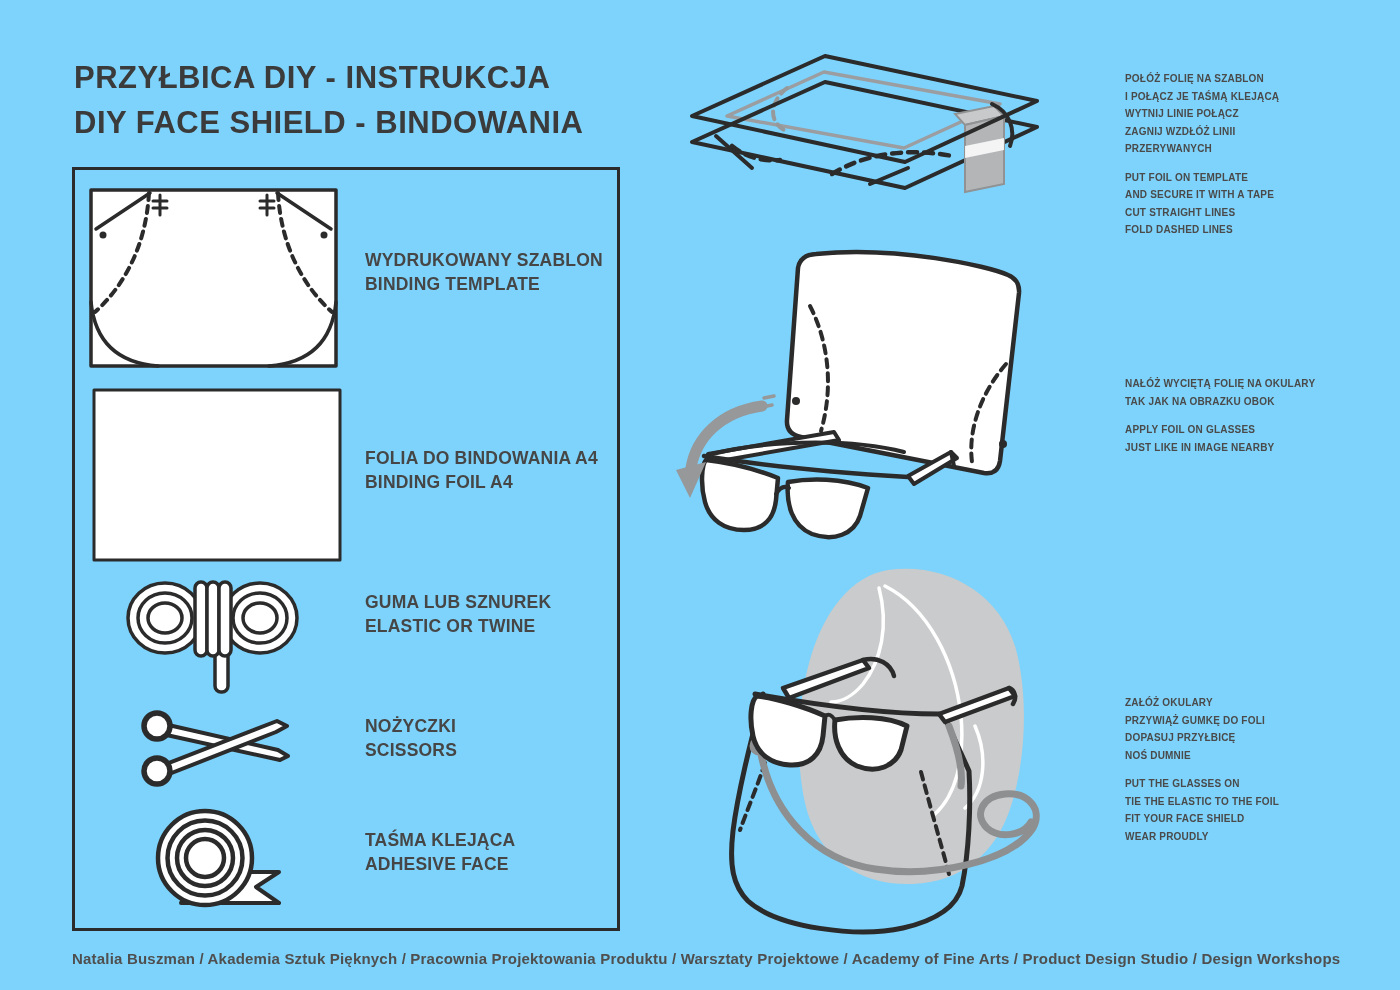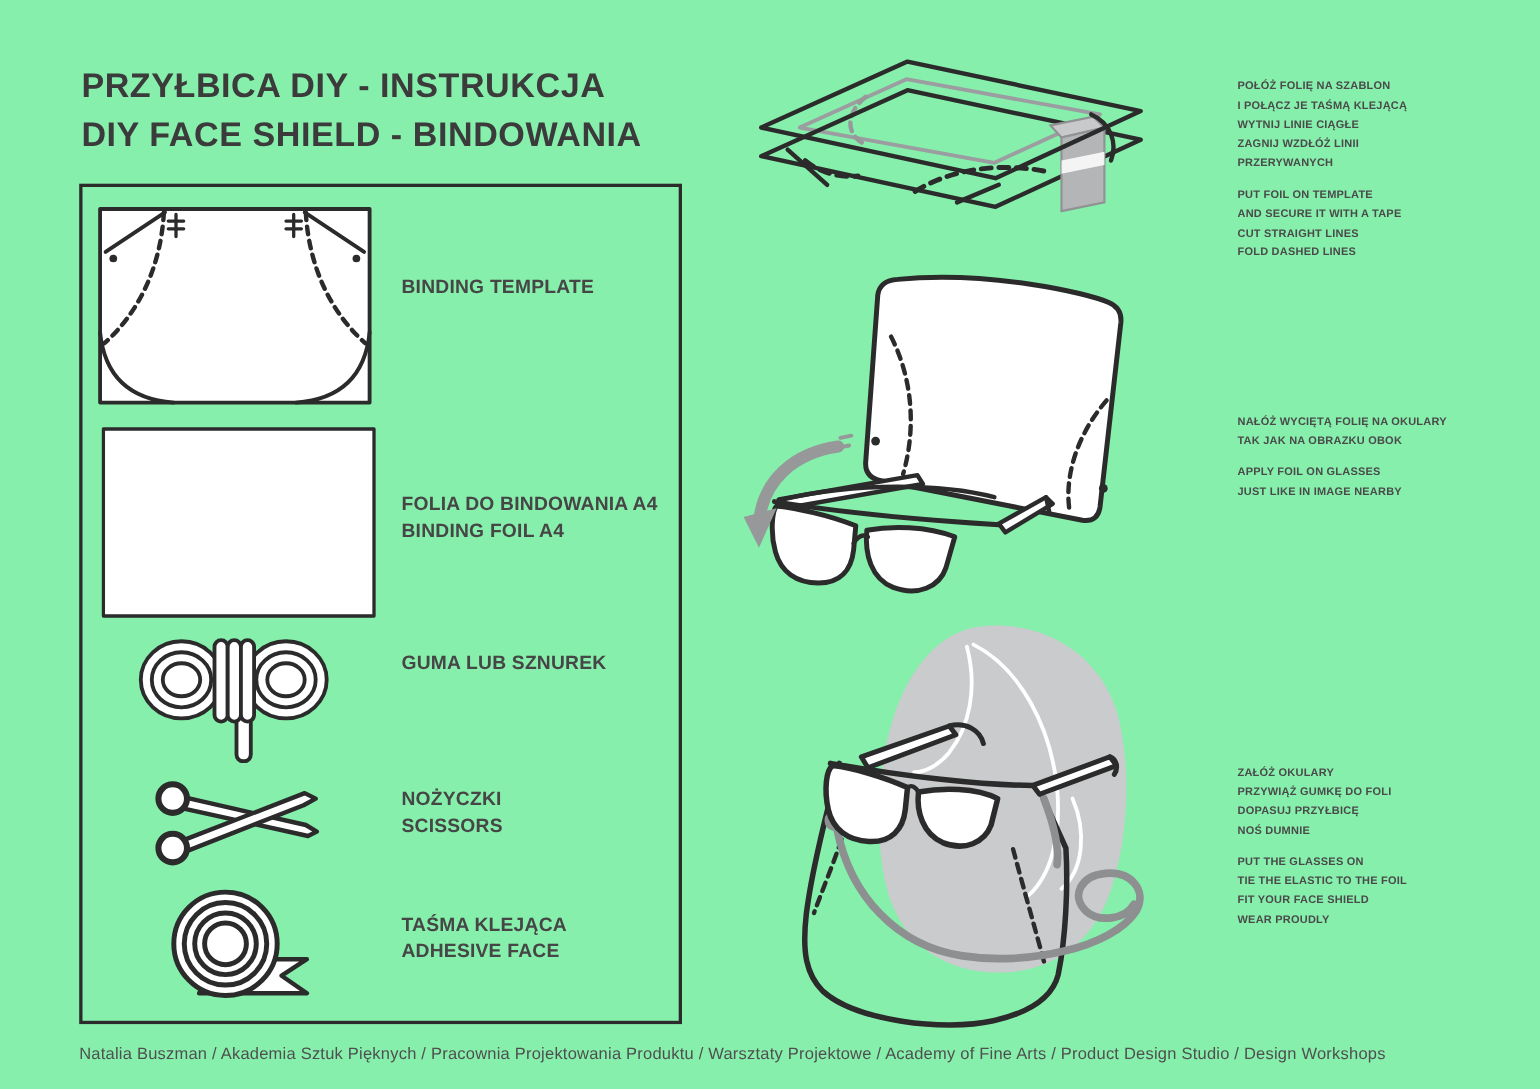--- a/index.html
+++ b/index.html
@@ -1,24 +1,24 @@
 <!DOCTYPE html>
 <html><head>
 <meta charset="utf-8">
 <style>
   html,body{margin:0;padding:0;background:#ffffff;}
-  #page{position:relative;width:1400px;height:990px;background:#86efac;overflow:hidden;
+  #page{position:relative;width:1400px;height:990px;background:#7dd3fc;overflow:hidden;
         font-family:"Liberation Sans","DejaVu Sans",sans-serif;color:#454545;}
   .abs{position:absolute;}
   .title{left:74px;top:55px;font-size:31px;font-weight:bold;color:#3b3b3b;line-height:45px;letter-spacing:.5px;}
   .matbox{left:72px;top:167px;width:542px;height:758px;border:3px solid #2b2b2b;}
   .matlabel{left:365px;width:250px;font-size:17.5px;font-weight:bold;line-height:24px;color:#464646;letter-spacing:.2px;}
   .step{left:1125px;width:265px;font-size:10px;font-weight:bold;line-height:17.5px;color:#4a4a4a;letter-spacing:.2px;}
   .step .gap{height:11px;}
-  .footer{left:72px;top:950px;width:1270px;font-size:15px;font-weight:400;color:#4f4f4f;letter-spacing:.2px;}
+  .footer{left:72px;top:950px;width:1270px;font-size:15px;font-weight:700;color:#4f4f4f;letter-spacing:.2px;}
   svg{display:block;}
   .ink{stroke:#2b2b2b;fill:none;stroke-linecap:round;stroke-linejoin:round;}
   .inkf{stroke:#2b2b2b;fill:#ffffff;stroke-linecap:round;stroke-linejoin:round;}
   .gray{stroke:#96989a;fill:none;stroke-linecap:round;stroke-linejoin:round;}
 </style>
 </head>
 <body>
 
 <div id="page">
 
@@ -73,28 +73,30 @@
 
   <svg class="abs" style="left:133px;top:806px" width="165" height="102" viewBox="0 0 165 102">
     <path d="M62,66 L146,66 L123,81 L146,97 L48,97 Z" class="inkf" stroke-width="4"></path>
     <circle cx="72" cy="52" r="47" class="inkf" stroke-width="4.5"></circle>
     <circle cx="72" cy="52" r="37.5" class="ink" stroke-width="4.5"></circle>
     <circle cx="72" cy="52" r="28" class="ink" stroke-width="4.5"></circle>
     <circle cx="72" cy="52" r="19" class="ink" stroke-width="4.5"></circle>
   </svg>
 
   <div class="abs matlabel" style="top:248px">
+    <div>WYDRUKOWANY SZABLON</div>
     <div>BINDING TEMPLATE</div>
   </div>
   <div class="abs matlabel" style="top:446px">
     <div>FOLIA DO BINDOWANIA A4</div>
     <div>BINDING FOIL A4</div>
   </div>
   <div class="abs matlabel" style="top:590px">
     <div>GUMA LUB SZNUREK</div>
+    <div>ELASTIC OR TWINE</div>
   </div>
   <div class="abs matlabel" style="top:714px">
     <div>NOŻYCZKI</div>
     <div>SCISSORS</div>
   </div>
   <div class="abs matlabel" style="top:828px">
     <div>TAŚMA KLEJĄCA</div>
     <div>ADHESIVE FACE</div>
   </div>
 
@@ -161,21 +163,21 @@
       <path d="M62,138 C130,150 200,158 246,158" class="ink" stroke-width="5"></path>
       <path d="M64,140 C58,144 56,162 60,180 C64,198 78,208 97,209 C117,210 128,198 130,180 L132,160 C110,150 82,142 64,140 Z" class="inkf" stroke-width="5"></path>
       <path d="M142,164 C140,182 146,202 164,210 C184,218 202,210 208,194 L214,170 C194,160 164,160 142,164 Z" class="inkf" stroke-width="5"></path>
       <path d="M132,160 Q137,156 142,164" class="ink" stroke-width="4"></path>
     </g>
   </svg>
 
   <div class="abs step" style="top:70px">
     <div>POŁÓŻ FOLIĘ NA SZABLON</div>
     <div>I POŁĄCZ JE TAŚMĄ KLEJĄCĄ</div>
-    <div>WYTNIJ LINIE CIĄGŁE</div>
+    <div>WYTNIJ LINIE POŁĄCZ</div>
     <div>ZAGNIJ WZDŁÓŻ LINII</div>
     <div>PRZERYWANYCH</div>
     <div class="gap"></div>
     <div>PUT FOIL ON TEMPLATE</div>
     <div>AND SECURE IT WITH A TAPE</div>
     <div>CUT STRAIGHT LINES</div>
     <div>FOLD DASHED LINES</div>
   </div>
 
   <div class="abs step" style="top:375px">

